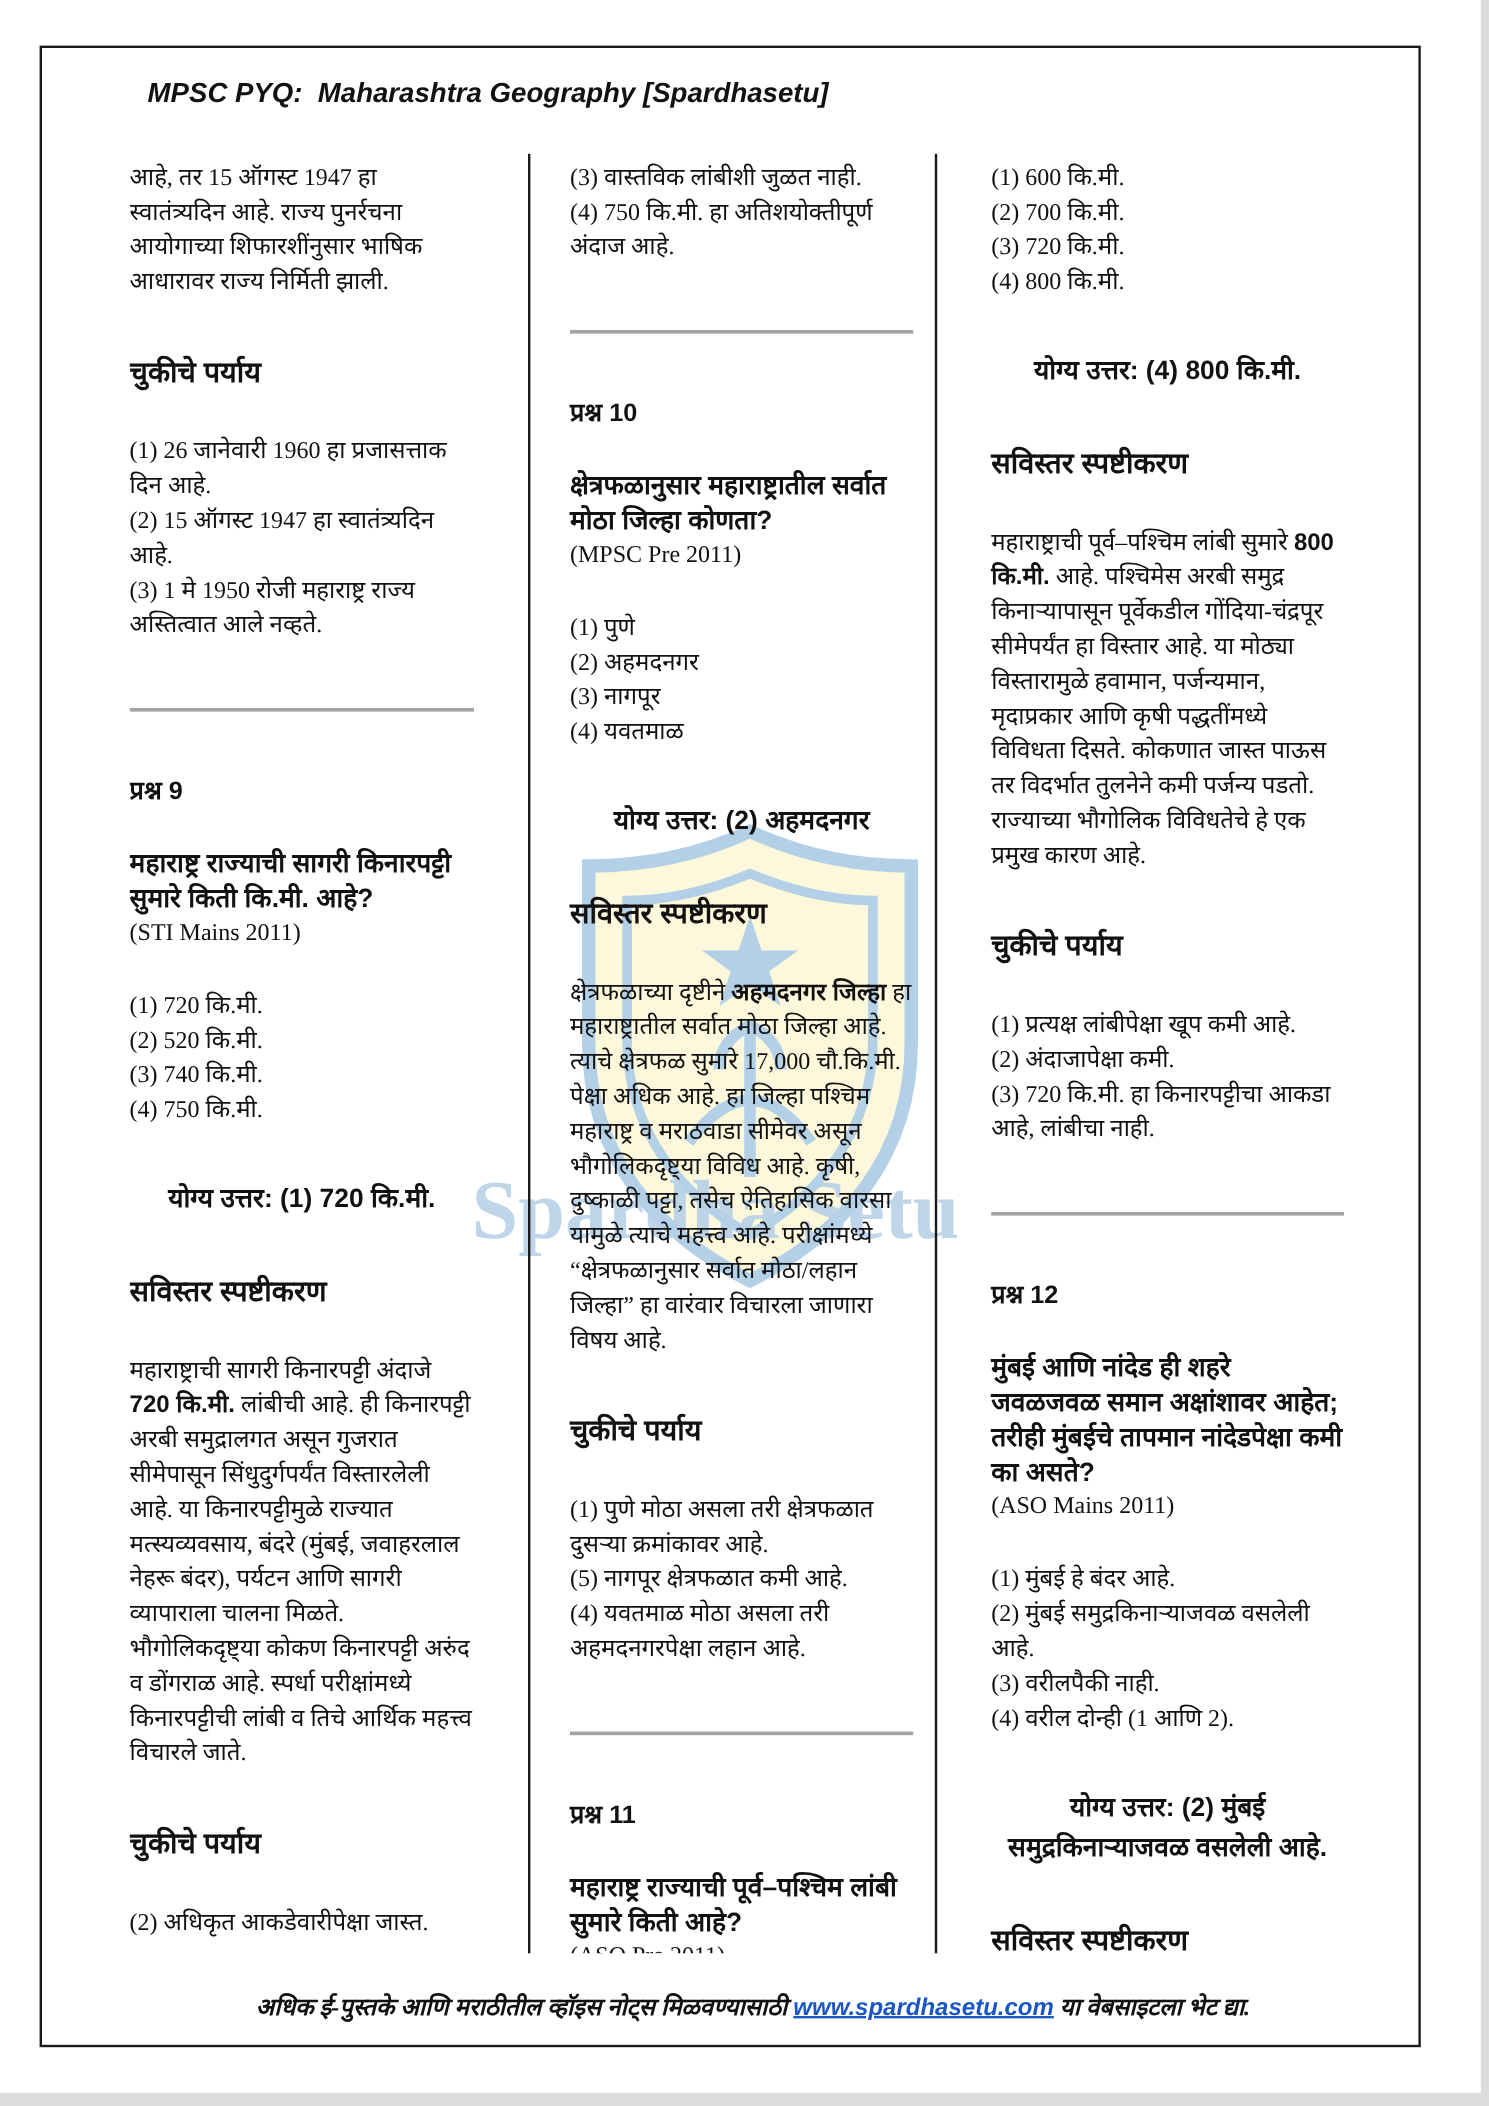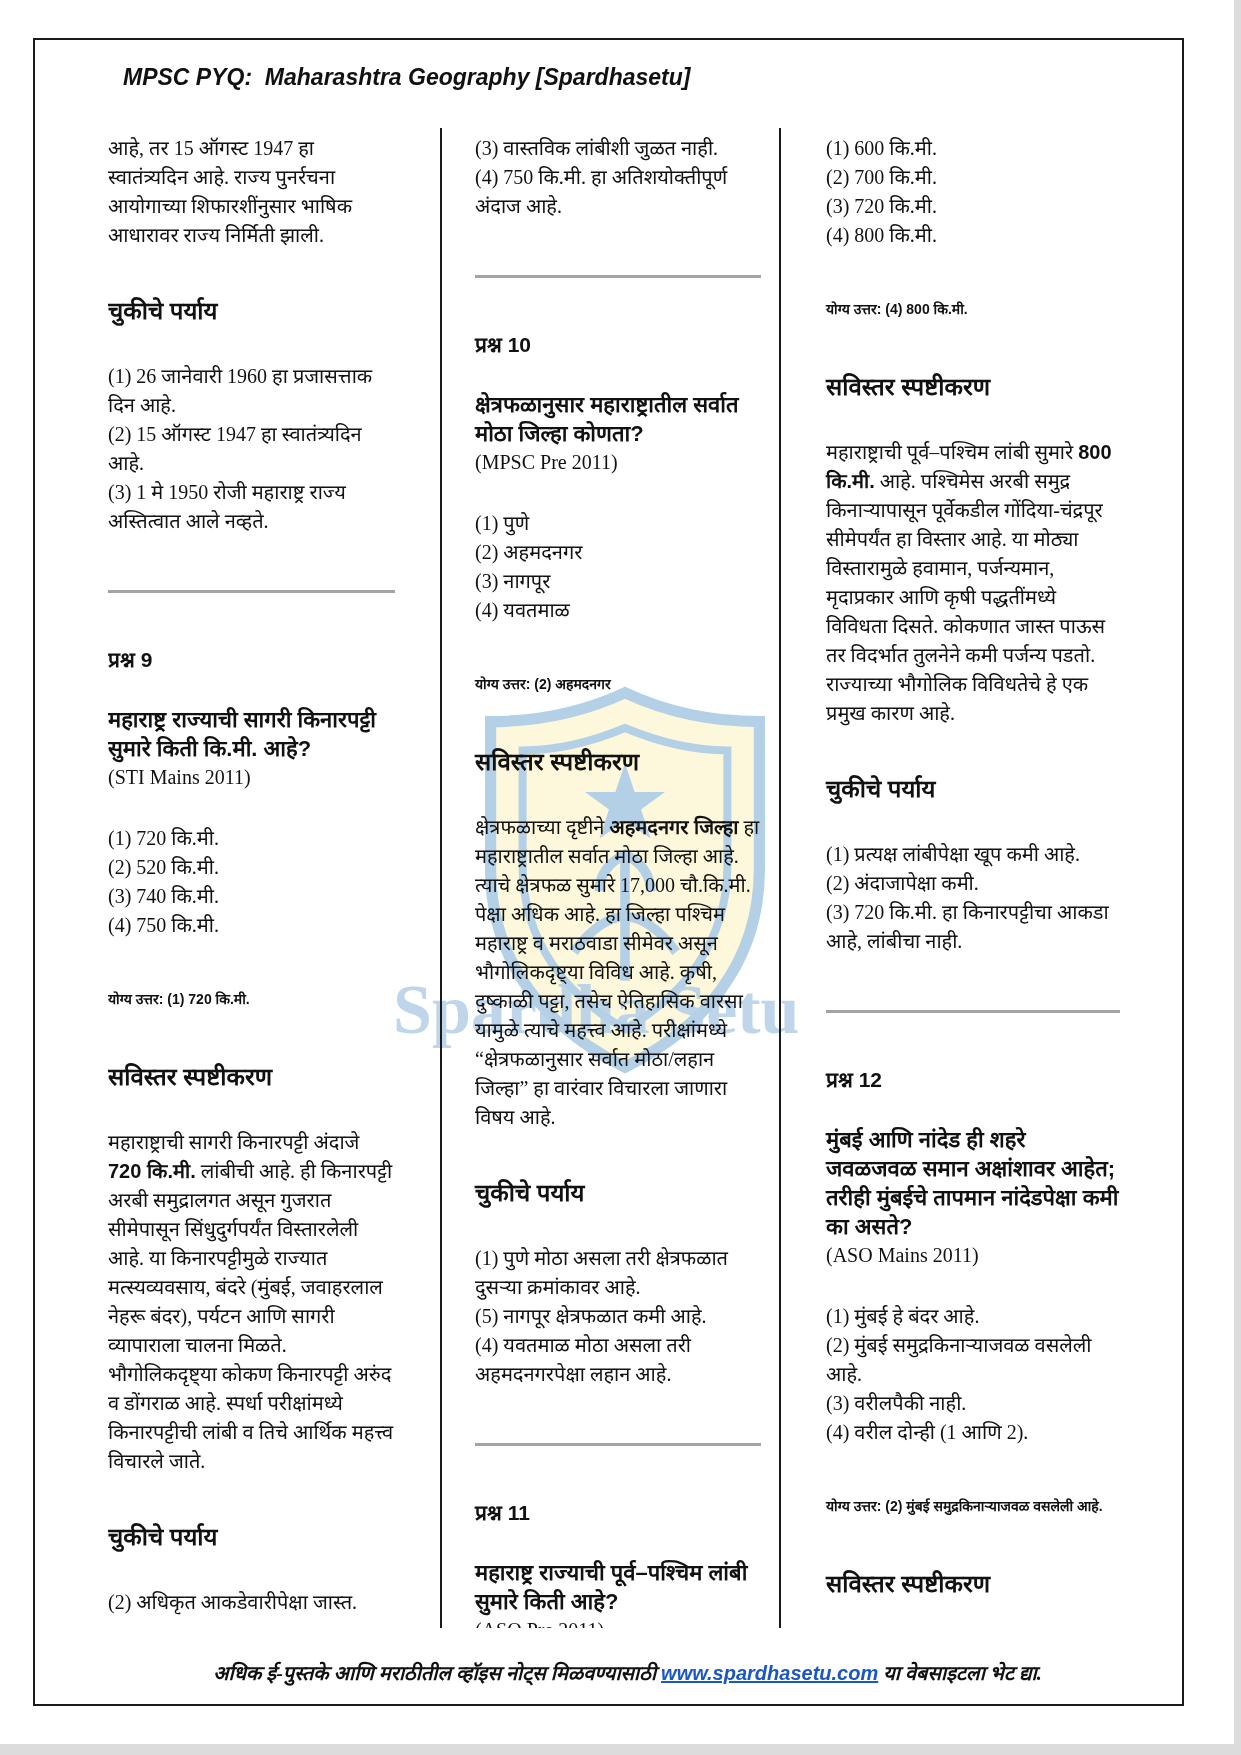--- a/index.html
+++ b/index.html
@@ -64,21 +64,21 @@
     font-size:21px;line-height:26px;margin:44px 0 32px;
   }
   .question{margin:32px 0;}
   .q-text{
     font-family:"Liberation Sans", sans-serif;font-weight:bold;
     font-size:22px;line-height:29px;
   }
   .q-source{font-size:20px;line-height:29px;}
   .answer{
     font-family:"Liberation Sans", sans-serif;font-weight:bold;
-    font-size:14px;line-height:34px;margin:42px 0;
+    font-size:22px;line-height:34px;margin:42px 0;text-align:center;
   }
   .sec-divider{height:3px;background:var(--divider-gray);margin:54px 0;}
 
   
   .footer{
     position:absolute;left:0;bottom:16px;width:100%;text-align:center;
     font-style:italic;font-weight:bold;font-size:20px;line-height:30px;
     font-family:"Liberation Serif", serif;z-index:1;padding-left:19px;
   }
   .footer a{

